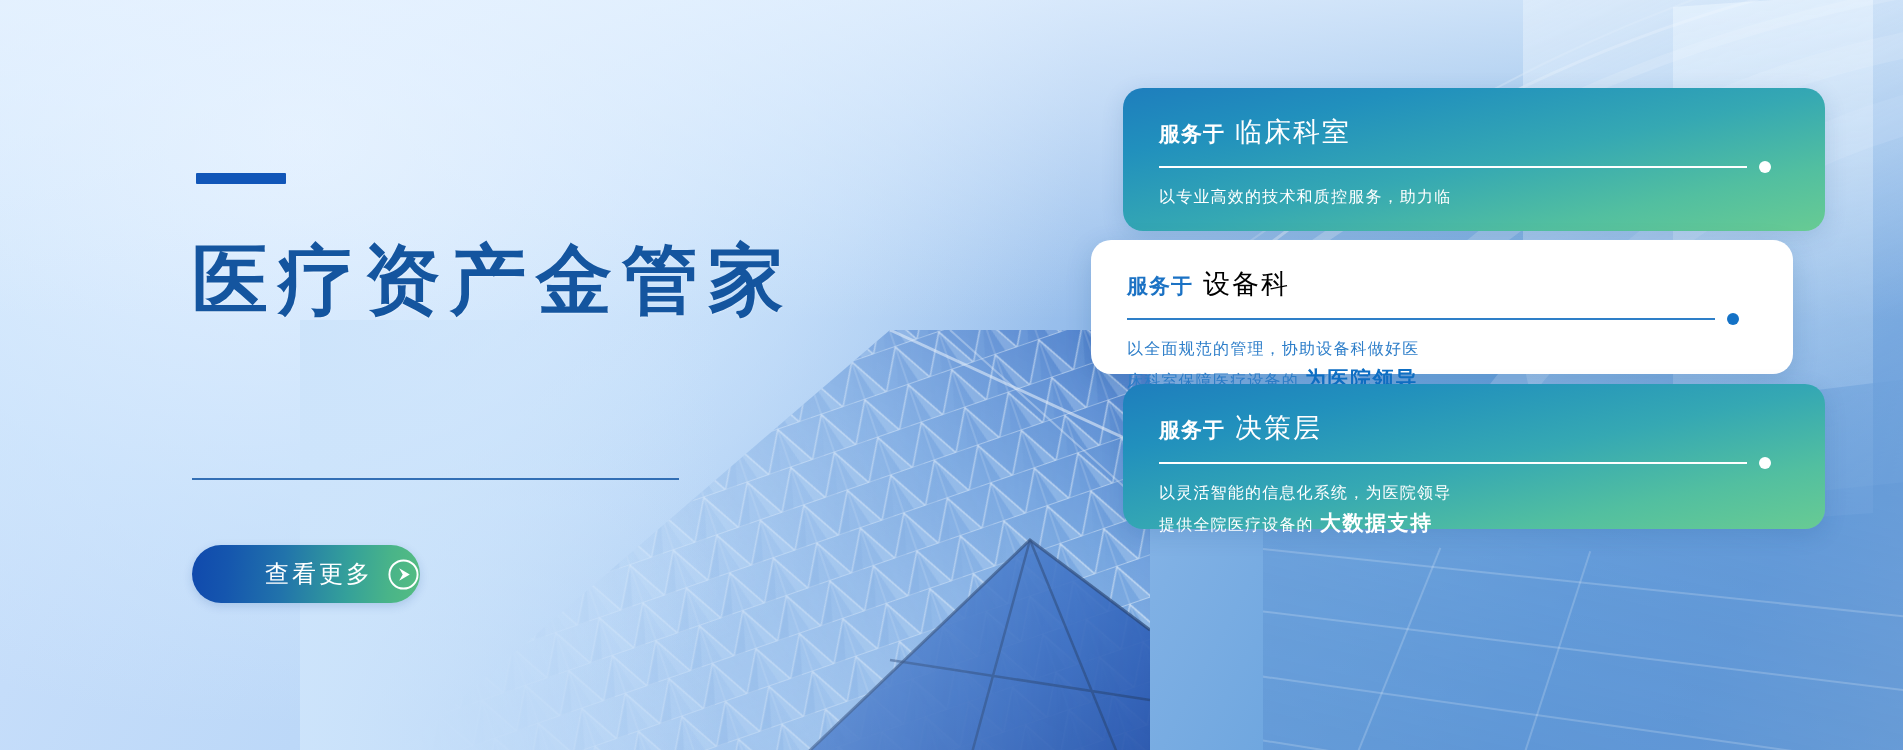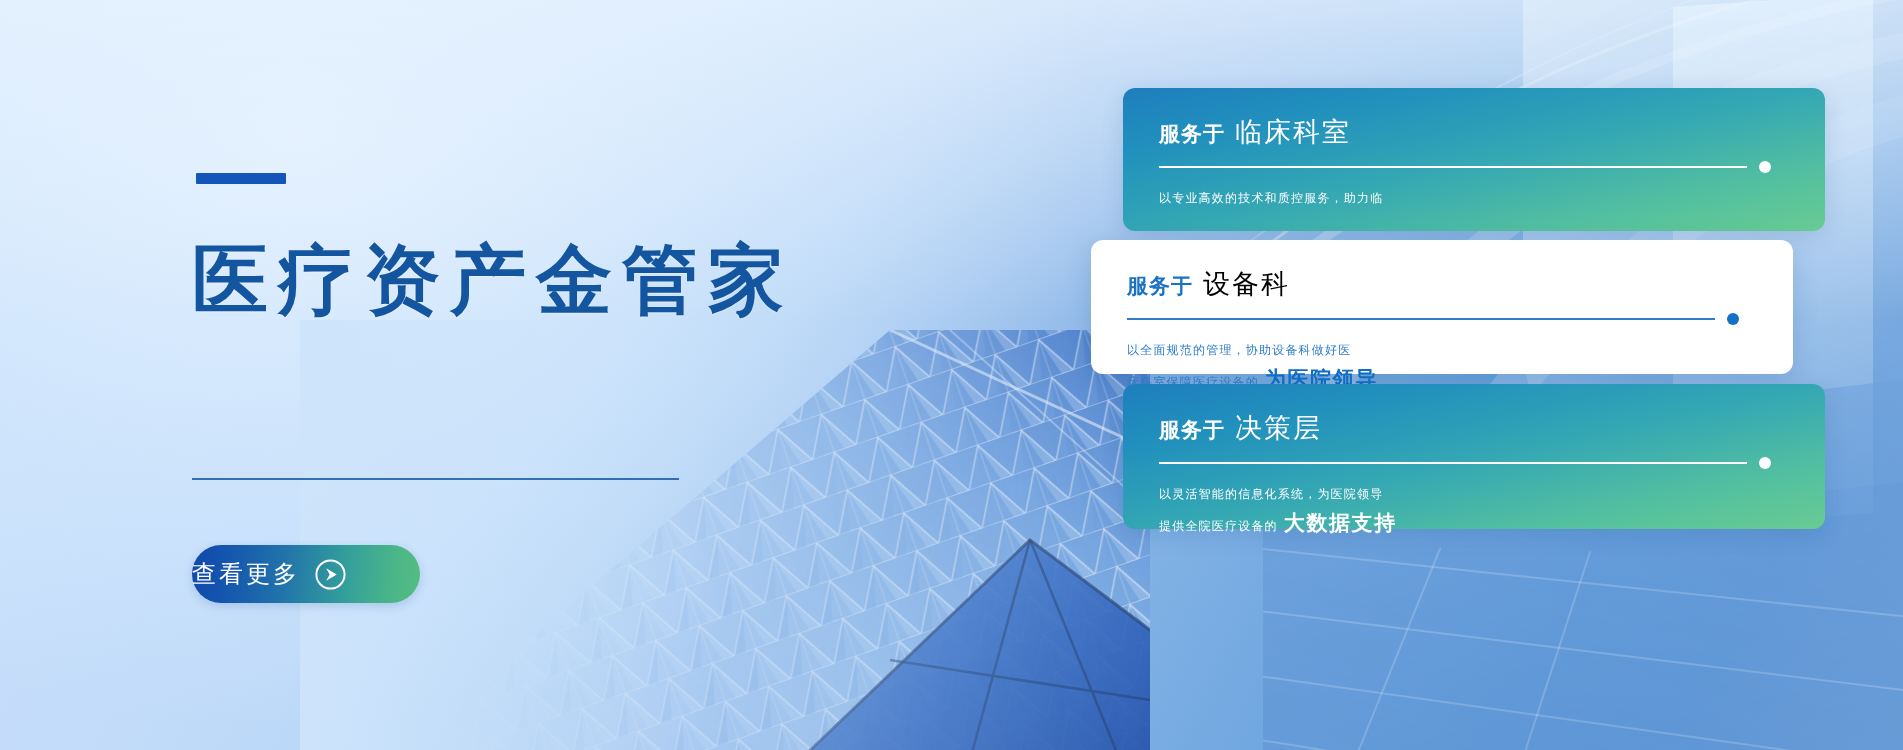--- a/index.html
+++ b/index.html
@@ -104,33 +104,33 @@
     text-shadow:0 1px 2px rgba(255,255,255,.35);
   }
   .divider {
     position:absolute; left:-4px; top:478px;
     width:487px; height:2px; background:#185ba8; opacity:.85;
   }
   .cta {
     position:absolute; left:-4px; top:545px;
     width:228px; height:58px; border-radius:29px;
     background:linear-gradient(95deg,#1049ad 0%,#1556ae 16%,#2173ab 40%,#34a09a 68%,#49b489 86%,#55bd82 100%);
-    display:flex; align-items:center; justify-content:flex-start;
+    display:flex; align-items:center; justify-content:flex-end;
     gap:14px; cursor:pointer;
     box-shadow:0 3px 10px rgba(20,70,150,.18);
   }
   .cta-label { color:#fff; font-size:24px; letter-spacing:3px; font-weight:500; }
   .cta-arrow { width:33px; height:33px; flex:0 0 33px; }
 
   
   .cards { position:absolute; right:0; top:0; width:780px; height:750px; }
 
   .card {
     position:absolute;
-    border-radius:12px;
+    border-radius:20px;
     padding:26px 54px 26px 36px;
   }
   .card.tone-gradient {
     background:linear-gradient(168deg,#1e7ebd 0%,#2190bd 22%,#35a8b3 52%,#52bfa0 78%,#68cb93 100%);
     box-shadow:0 6px 22px rgba(25,80,140,.16);
   }
   .card.tone-white {
     background:#ffffff;
     box-shadow:0 8px 26px rgba(25,80,140,.20);
   }
@@ -152,21 +152,21 @@
   }
   .card-rule .line {
     position:absolute; left:0; top:5px; right:24px; height:1.5px;
   }
   .card-rule .dot {
     position:absolute; right:0; top:0; width:12px; height:12px; border-radius:50%;
   }
 
   .card-body { line-height:1.62; }
   .card-body .ln { white-space:nowrap; display:block; }
-  .card-body .txt { font-size:12px; letter-spacing:1.2px; }
+  .card-body .txt { font-size:16px; letter-spacing:1.2px; }
   .card-body .hl { font-size:21px; font-weight:bold; letter-spacing:1.6px; margin-left:6px; }
 
   
   .tone-gradient .card-head .prefix,
   .tone-gradient .card-head .subject,
   .tone-gradient .card-body .txt,
   .tone-gradient .card-body .hl { color:#ffffff; }
   .tone-gradient .card-rule .line { background:#ffffff; }
   .tone-gradient .card-rule .dot  { background:#ffffff; }
 

